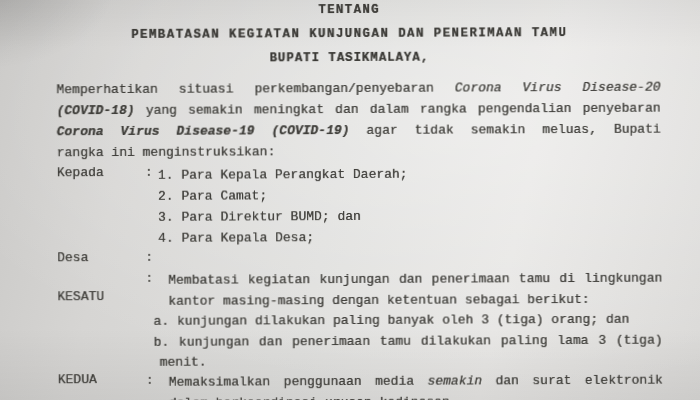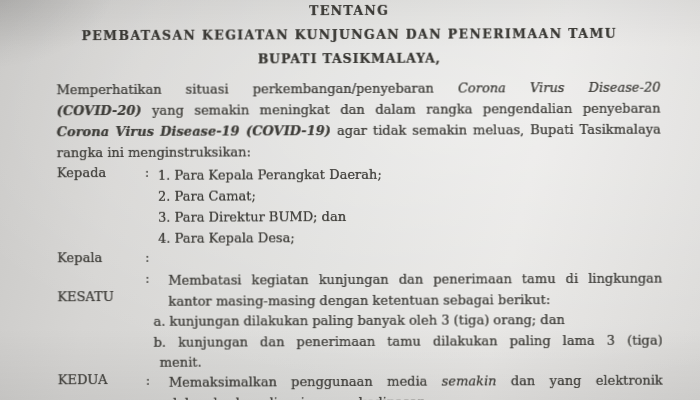--- a/index.html
+++ b/index.html
@@ -8,20 +8,21 @@
     font-family:"DejaVu Serif","Liberation Serif",serif;
     background:#d7d6d4;
   }
   .paper{
     position:relative;width:700px;height:400px;overflow:hidden;
     background:
       radial-gradient(200px 130px at -2% -4%, rgba(0,0,0,0.13), rgba(0,0,0,0) 65%),
       radial-gradient(130% 110% at 68% 30%, rgba(255,255,255,0.38), rgba(255,255,255,0) 62%),
       linear-gradient(180deg, rgba(0,0,0,0.05) 0%, rgba(0,0,0,0) 12%, rgba(0,0,0,0) 82%, rgba(0,0,0,0.06) 100%),
       linear-gradient(103deg, #c9c8c6 0%, #d6d5d3 20%, #dededc 48%, #e6e5e3 72%, #d9d8d6 100%);
+    font-family: Liberation Mono, monospace;
   }
   .doc{
     position:absolute;inset:0;
     color:#3f3e3a;
     transform:rotate(-0.25deg);
     filter:blur(0.35px);
     text-shadow:0 0 0.45px rgba(63,62,58,0.85);
     font-size:13px;
   }
   .ttl{
@@ -48,48 +49,48 @@
 
 <div class="paper">
   <div class="doc">
 
     <div class="ttl ttl-tentang" style="top:3px">TENTANG</div>
     <div class="ttl ttl-subject" style="top:27px">PEMBATASAN KEGIATAN KUNJUNGAN DAN PENERIMAAN TAMU</div>
     <div class="ttl ttl-bupati" style="top:51px">BUPATI TASIKMALAYA,</div>
 
     <div class="block" style="top:78px;left:57px;width:604px">
       <div class="ln jf"><span>Memperhatikan situasi perkembangan/penyebaran </span><span class="it">Corona Virus Disease-20</span></div>
-      <div class="ln jf"><span class="itb">(COVID-20)</span><span> yang semakin meningkat dan dalam rangka pengendalian penyebaran</span></div>
+      <div class="ln jf"><span class="itb">(COVID-18)</span><span> yang semakin meningkat dan dalam rangka pengendalian penyebaran</span></div>
       <div class="ln jf"><span class="itb">Corona Virus Disease-19 (COVID-19)</span><span> agar tidak semakin meluas, Bupati Tasikmalaya</span></div>
       <div class="ln"><span>rangka ini menginstruksikan:</span></div>
     </div>
 
     <div class="lbl" style="top:164px">Kepada</div>
     <div class="colon" style="top:164px">:</div>
     <div class="block" style="top:164px;left:158px;width:500px">
       <div class="ln">1. Para Kepala Perangkat Daerah;</div>
       <div class="ln">2. Para Camat;</div>
       <div class="ln">3. Para Direktur BUMD; dan</div>
       <div class="ln">4. Para Kepala Desa;</div>
     </div>
 
-    <div class="lbl" style="top:249px">Kepala</div>
+    <div class="lbl" style="top:249px">Desa</div>
     <div class="colon" style="top:249px">:</div>
 
     <div class="lbl" style="top:288px">KESATU</div>
     <div class="colon" style="top:270px">:</div>
     <div class="block" style="top:270px;left:168px;width:494px">
       <div class="ln2 jf">Membatasi kegiatan kunjungan dan penerimaan tamu di lingkungan</div>
       <div class="ln2">kantor masing-masing dengan ketentuan sebagai berikut:</div>
       <div class="ln2 out">a. kunjungan dilakukan paling banyak oleh 3 (tiga) orang; dan</div>
       <div class="ln2 outw jf">b. kunjungan dan penerimaan tamu dilakukan paling lama 3 (tiga)</div>
       <div class="ln2 menit">menit.</div>
     </div>
 
     <div class="lbl" style="top:371px">KEDUA</div>
     <div class="colon" style="top:372px">:</div>
     <div class="block" style="top:372px;left:168px;width:494px">
-      <div class="ln2 jf"><span>Memaksimalkan penggunaan media </span><span class="it">semakin</span><span> dan yang elektronik</span></div>
+      <div class="ln2 jf"><span>Memaksimalkan penggunaan media </span><span class="it">semakin</span><span> dan surat elektronik</span></div>
       <div class="ln2">dalam berkoordinasi urusan kedinasan</div>
     </div>
 
   </div>
 </div>
 
 </body></html>

